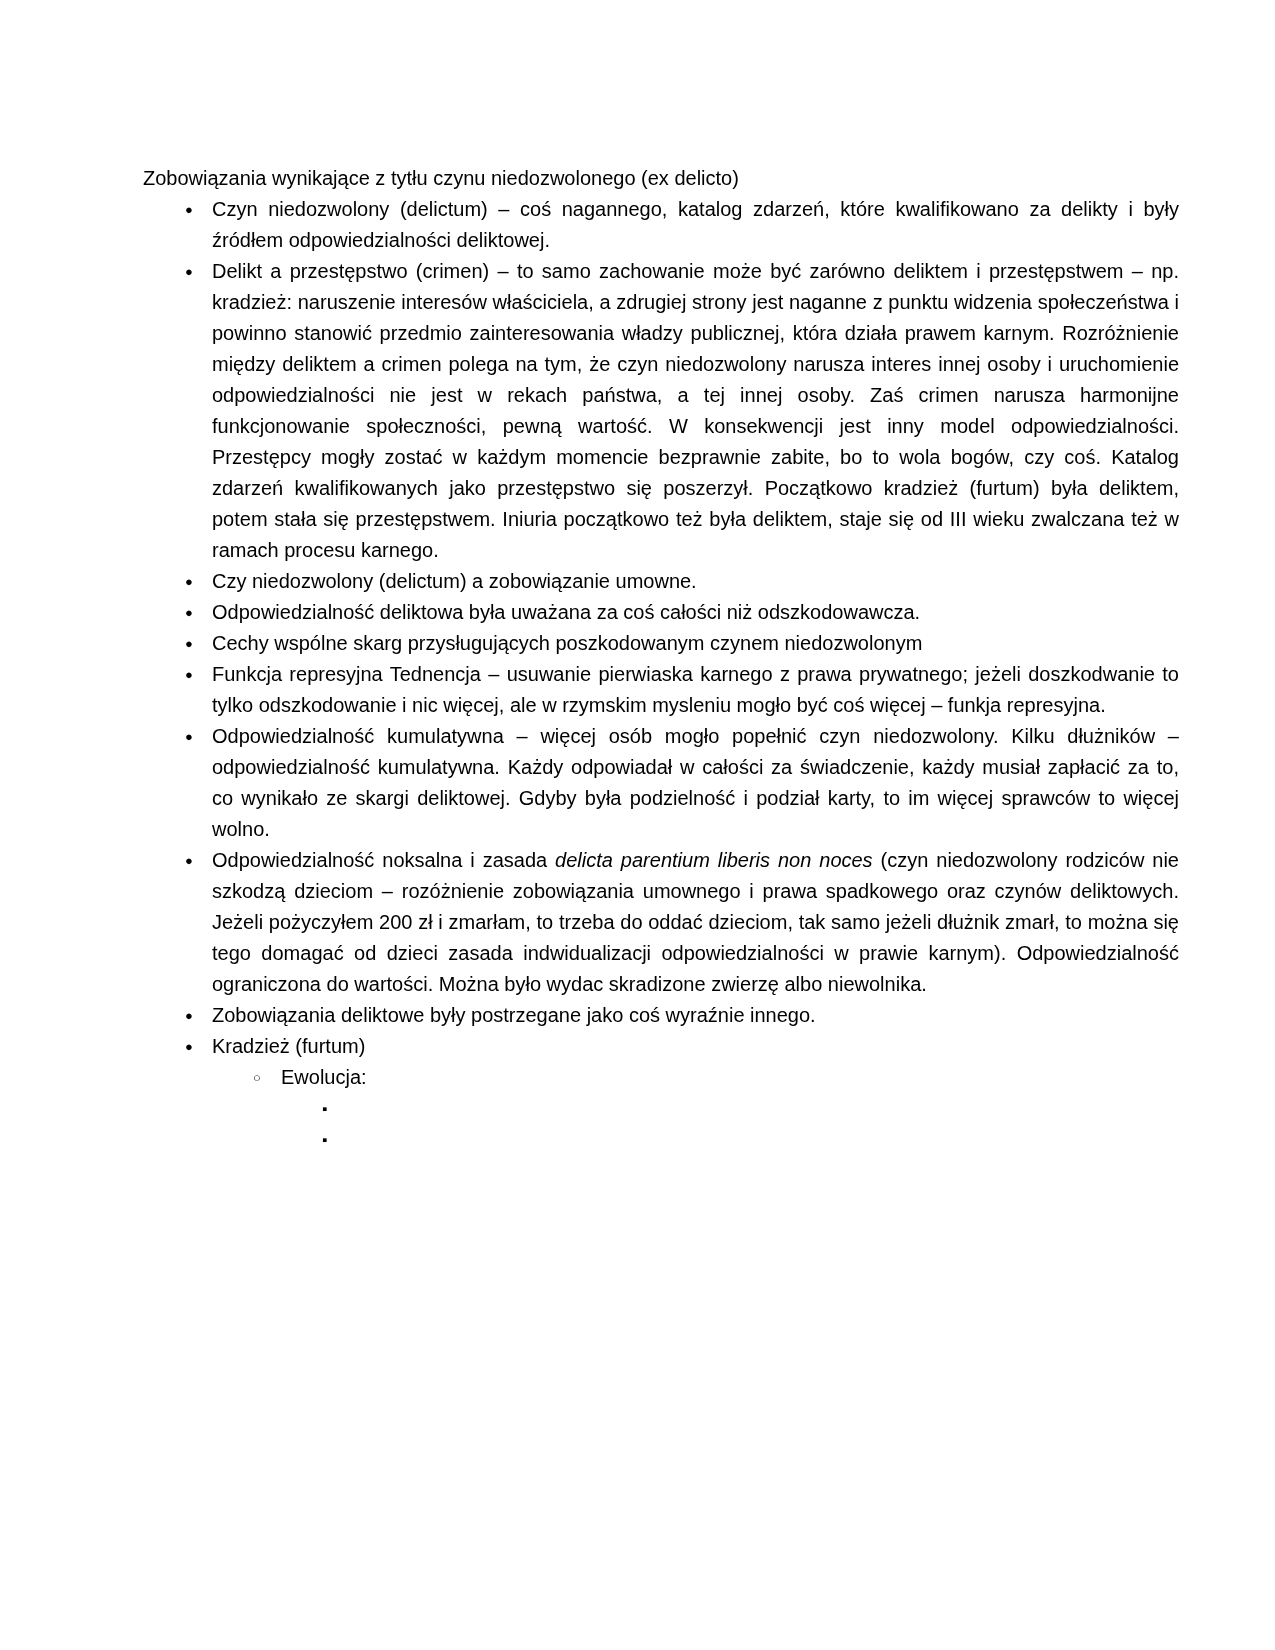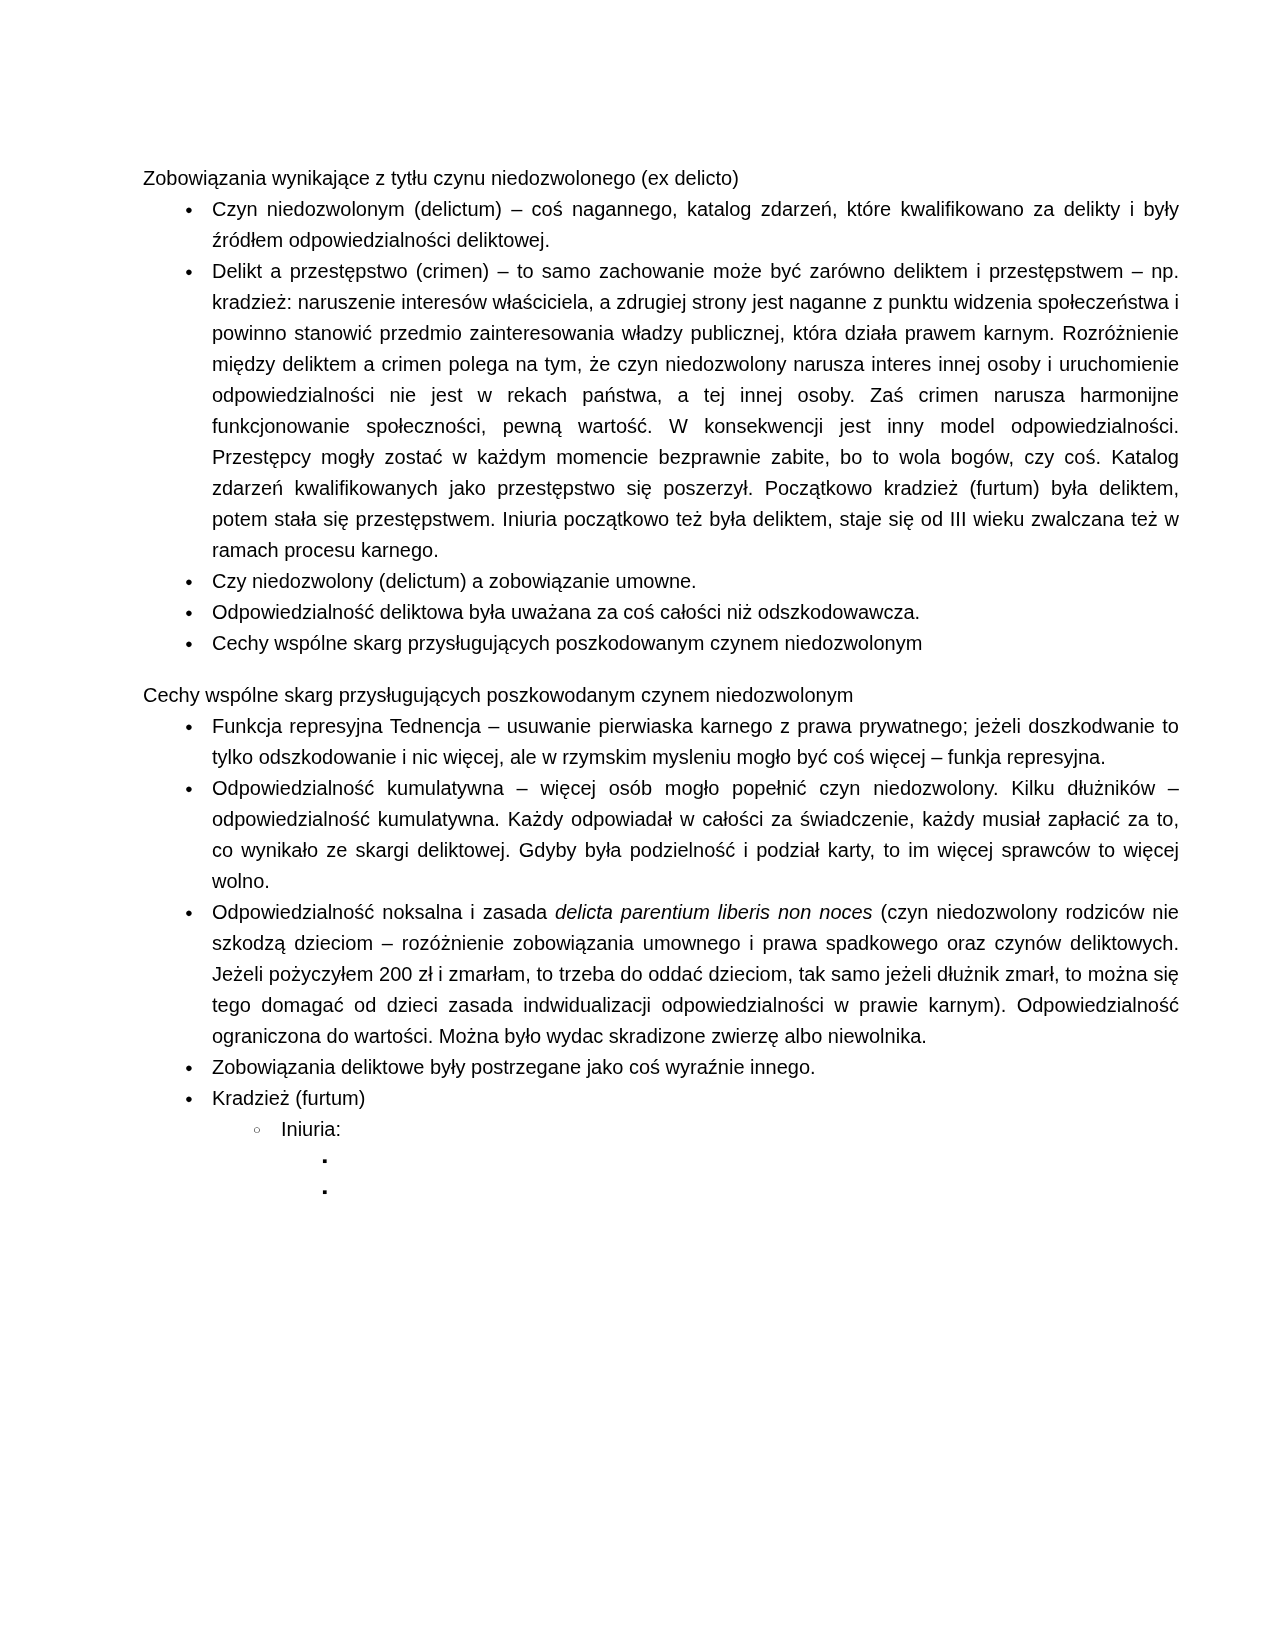--- a/index.html
+++ b/index.html
@@ -52,39 +52,38 @@
   .justify-last { text-align-last: justify; }
 </style>
 </head>
 <body>
 
 <div class="page">
   <div id="doc-root">
       <p class="heading">Zobowiązania wynikające z tytłu czynu niedozwolonego (ex delicto)</p>
       <div class="li l1">
         <span class="marker">●</span>
-        <span class="text"><span>Czyn niedozwolonym (delictum) – coś nagannego, katalog zdarzeń, które kwalifikowano za delikty i były źródłem odpowiedzialności deliktowej.</span></span>
+        <span class="text"><span>Czyn niedozwolony (delictum) – coś nagannego, katalog zdarzeń, które kwalifikowano za delikty i były źródłem odpowiedzialności deliktowej.</span></span>
       </div>
       <div class="li l1">
         <span class="marker">●</span>
         <span class="text"><span>Delikt a przestępstwo (crimen) – to samo zachowanie może być zarówno deliktem i przestępstwem – np. kradzież: naruszenie interesów właściciela, a zdrugiej strony jest naganne z punktu widzenia społeczeństwa i powinno stanowić przedmio zainteresowania władzy publicznej, która działa prawem karnym. Rozróżnienie między deliktem a crimen polega na tym, że czyn niedozwolony narusza interes innej osoby i uruchomienie odpowiedzialności nie jest w rekach państwa, a tej innej osoby. Zaś crimen narusza harmonijne funkcjonowanie społeczności, pewną wartość. W konsekwencji jest inny model odpowiedzialności. Przestępcy mogły zostać w każdym momencie bezprawnie zabite, bo to wola bogów, czy coś. Katalog zdarzeń kwalifikowanych jako przestępstwo się poszerzył. Początkowo kradzież (furtum) była deliktem, potem stała się przestępstwem. Iniuria początkowo też była deliktem, staje się od III wieku zwalczana też w ramach procesu karnego.</span></span>
       </div>
       <div class="li l1">
         <span class="marker">●</span>
         <span class="text"><span>Czy niedozwolony (delictum) a zobowiązanie umowne.</span></span>
       </div>
       <div class="li l1">
         <span class="marker">●</span>
         <span class="text"><span>Odpowiedzialność deliktowa była uważana za coś całości niż odszkodowawcza.</span></span>
       </div>
       <div class="li l1">
         <span class="marker">●</span>
         <span class="text"><span>Cechy wspólne skarg przysługujących poszkodowanym czynem niedozwolonym</span></span>
       </div>
-      <p class="heading spaced">Cechy wspólne skarg przysługujących poszkowodanym czynem niedozwolonym</p>
       <div class="li l1">
         <span class="marker">●</span>
         <span class="text"><span>Funkcja represyjna Tednencja – usuwanie pierwiaska karnego z prawa prywatnego; jeżeli doszkodwanie to tylko odszkodowanie i nic więcej, ale w rzymskim mysleniu mogło być coś więcej – funkja represyjna.</span></span>
       </div>
       <div class="li l1">
         <span class="marker">●</span>
         <span class="text"><span>Odpowiedzialność kumulatywna – więcej osób mogło popełnić czyn niedozwolony. Kilku dłużników – odpowiedzialność kumulatywna. Każdy odpowiadał w całości za świadczenie, każdy musiał zapłacić za to, co wynikało ze skargi deliktowej. Gdyby była podzielność i podział karty, to im więcej sprawców to więcej wolno.</span></span>
       </div>
       <div class="li l1">
         <span class="marker">●</span>
@@ -93,21 +92,21 @@
       <div class="li l1">
         <span class="marker">●</span>
         <span class="text"><span>Zobowiązania deliktowe były postrzegane jako coś wyraźnie innego.</span></span>
       </div>
       <div class="li l1">
         <span class="marker">●</span>
         <span class="text"><span>Kradzież (furtum)</span></span>
       </div>
       <div class="li l2">
         <span class="marker">○</span>
-        <span class="text"><span>Iniuria:</span></span>
+        <span class="text"><span>Ewolucja:</span></span>
       </div>
       <div class="li l3">
         <span class="marker">▪</span>
       </div>
       <div class="li l3 justify-last">
         <span class="marker">▪</span>
       </div>
     </div>
 </div>
 

